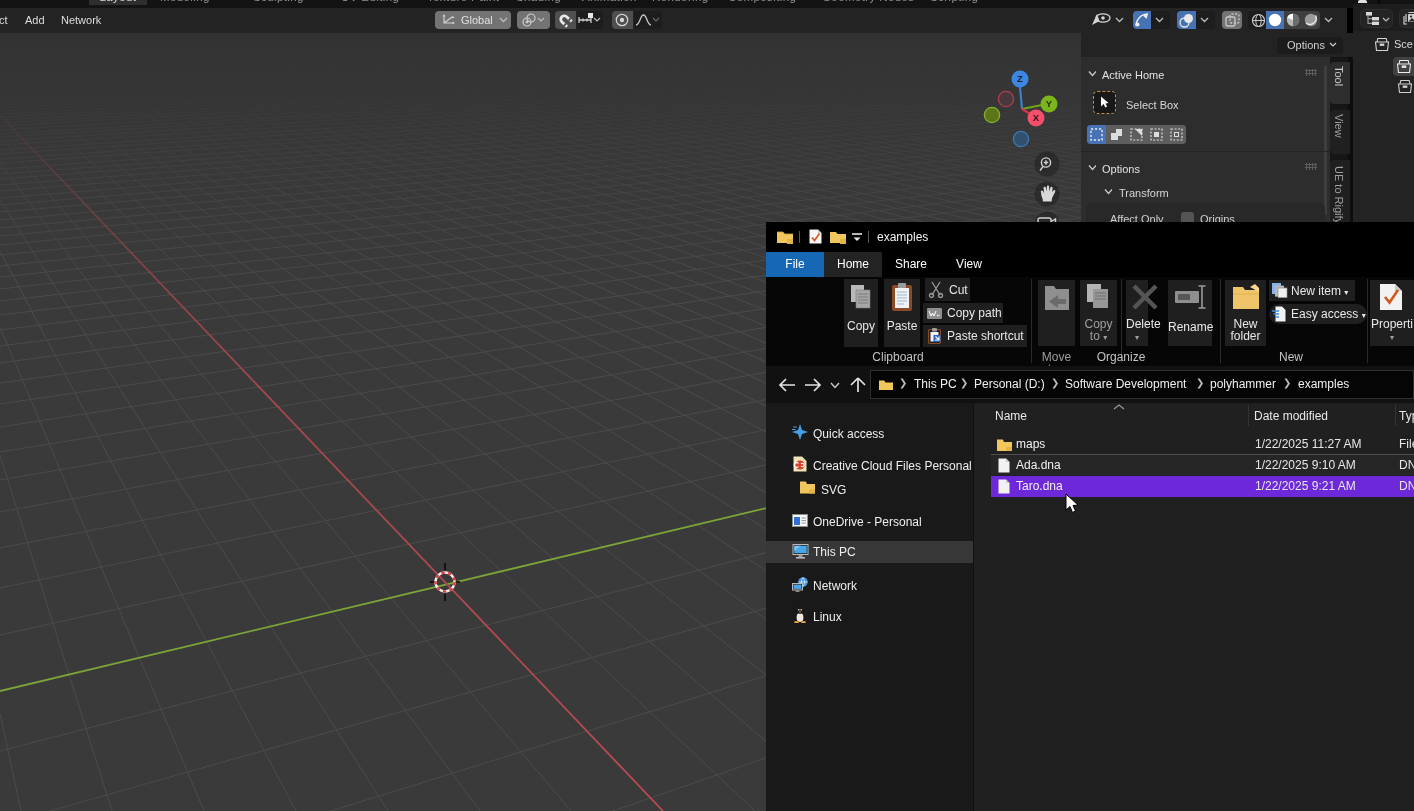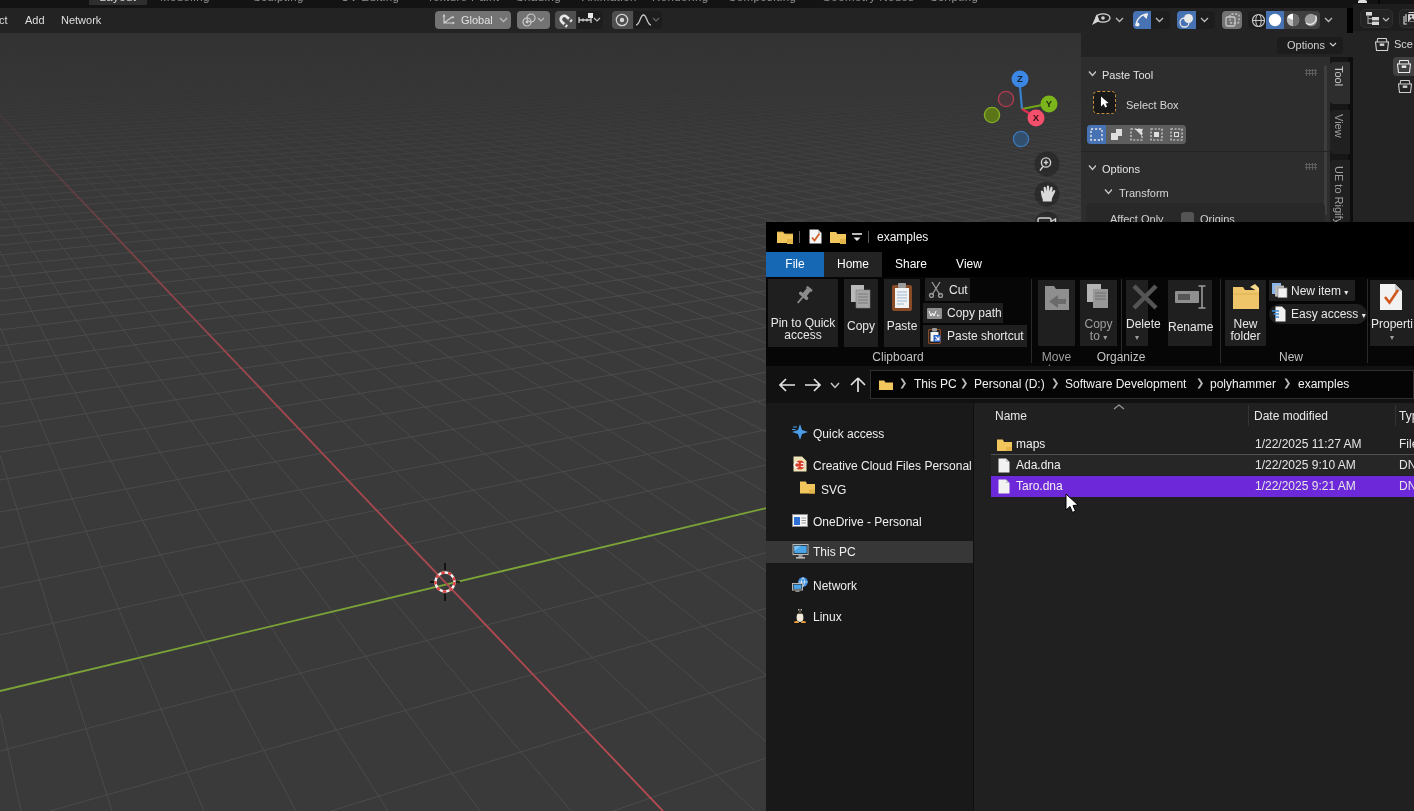--- a/index.html
+++ b/index.html
@@ -492,21 +492,21 @@
 <div class="abs" id="optband">
       <div class="abs" id="optbtn">Options <svg style="position:absolute;right:6px;top:5px" width="8" height="6">
           <path d="M1 1 L4 4 L7 1" stroke="#cfcfcf" fill="none" stroke-width="1.2"></path>
         </svg></div>
     </div>
 <div class="abs" id="npanel">
 <div style="position:absolute;left:243px;top:8px;width:2.5px;height:150px;background:#3e3e3e;border-radius:2px;"></div>
 <svg class="chev" style="left:7px;top:13px;" width="9" height="7">
         <path d="M1 1.5 L4.5 5.5 L8 1.5" stroke="#c9c9c9" fill="none" stroke-width="1.3"></path>
       </svg>
-<div class="ptext" style="left:21px;top:12px;">Paste Tool</div>
+<div class="ptext" style="left:21px;top:12px;">Active Home</div>
 <div class="grip" style="left:224px;top:12px;"></div>
 <div style="position:absolute;left:12px;top:34px;width:23px;height:23px;background:#191919;border:1.5px dashed #c58f3d;border-radius:4.5px;">
 <svg width="13" height="13" style="margin:4px 0 0 5px">
           <path d="M2 0.5 L2 10.5 L4.6 8 L6.3 11.4 L8.1 10.5 L6.5 7.4 L9.5 7 Z" fill="#fff"></path>
         </svg>
 </div>
 <div class="ptext" style="left:45px;top:42px;color:#d8d8d8;">Select Box</div>
 <div style="position:absolute;left:6px;top:68px;width:99px;height:19px;border-radius:4px;overflow:hidden;background:#5e5e5e;">
 <div style="position:absolute;left:0;top:0;width:19px;height:19px;background:#4772b3;">
           <svg width="13" height="13" style="margin:3px">
@@ -629,31 +629,20 @@
 <div style="position:absolute;left:102px;top:9px;width:1px;height:12px;background:#5a5a5a;"></div>
 <div style="position:absolute;left:111px;top:8px;color:#f2f2f2;font-size:12px;">examples</div>
 </div>
 <div class="abs" id="etabs">
 <div class="etab" style="left:0;width:58px;background:#1668b4;">File</div>
 <div class="etab" style="left:58px;width:58px;background:#232323;">Home</div>
 <div class="etab" style="left:116px;width:58px;">Share</div>
 <div class="etab" style="left:174px;width:58px;">View</div>
 </div>
 <div class="abs" id="eribbon">
-<div class="rblock" style="left:2px;top:2px;width:70px;height:68px;">
-<svg width="24" height="24" style="position:absolute;left:23px;top:4px;">
-          <g fill="#8c8c8c" transform="rotate(40 12 12)">
-            <rect x="9.5" y="2" width="7" height="2.6" rx="1"></rect>
-            <rect x="10.5" y="4" width="5" height="7"></rect>
-            <rect x="7.5" y="10.5" width="11" height="3.4" rx="1.5"></rect>
-            <rect x="12.2" y="13.5" width="1.8" height="8"></rect>
-          </g>
-        </svg>
-<div class="rbtext" style="top:38px;">Pin to Quick<br>access</div>
-</div>
 <div class="rblock" style="left:78px;top:2px;width:34px;height:68px;">
 <svg width="22" height="26" style="position:absolute;left:6px;top:5px;">
           <rect x="1" y="1" width="13" height="17" fill="#b9b9b9"></rect>
           <rect x="6" y="6" width="14" height="18" fill="#a6a6a6" stroke="#7c7c7c" stroke-width="0.6"></rect>
           <g stroke="#7a7a7a" stroke-width="1">
             <path d="M8 10 L18 10 M8 13 L18 13 M8 16 L18 16 M8 19 L18 19"></path>
           </g>
         </svg>
 <div class="rbtext" style="top:41px;">Copy</div>
 </div>

